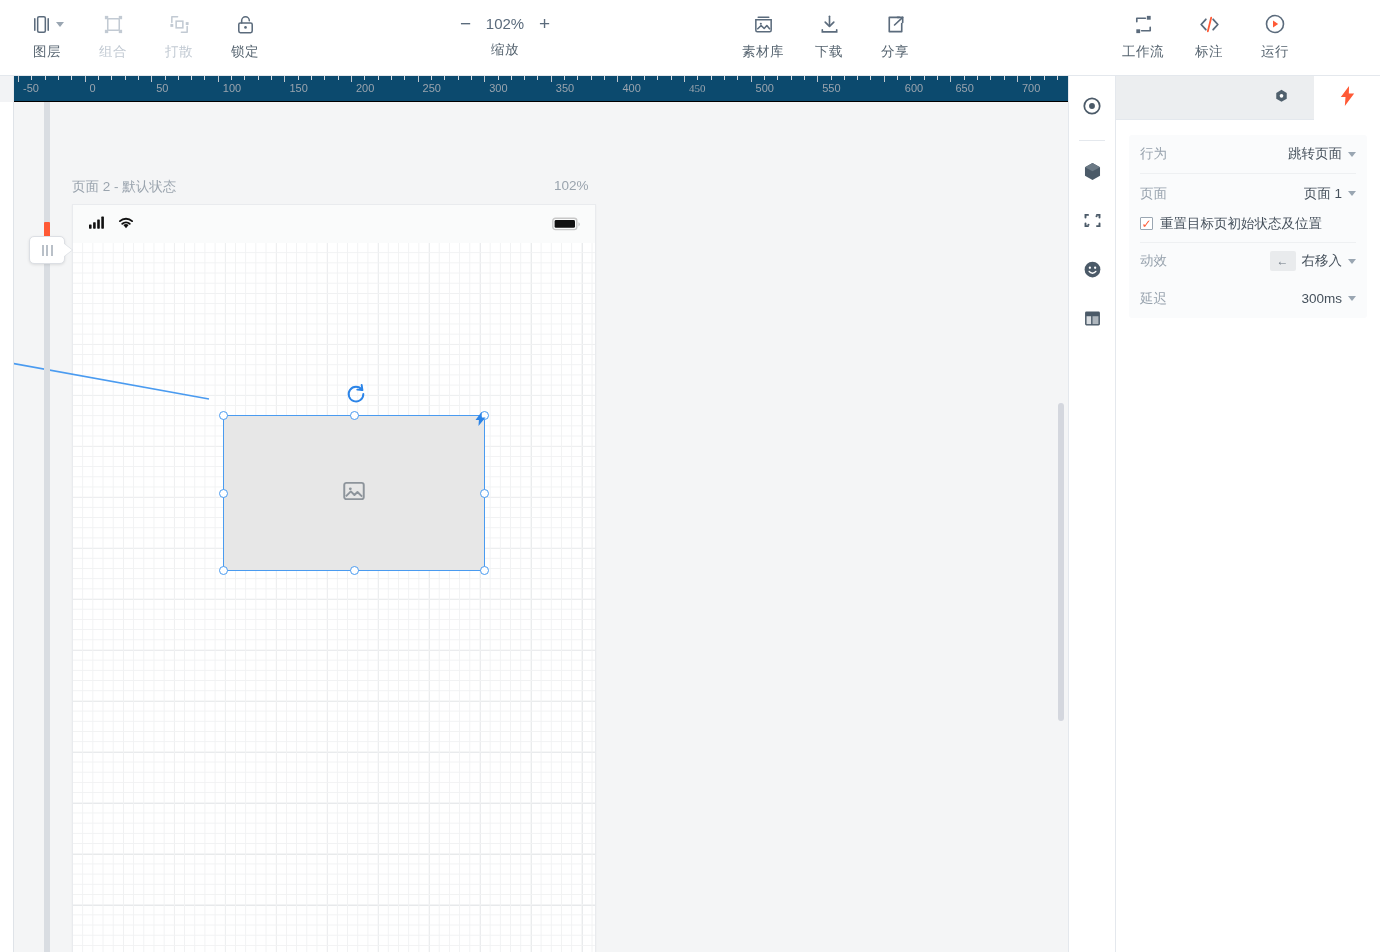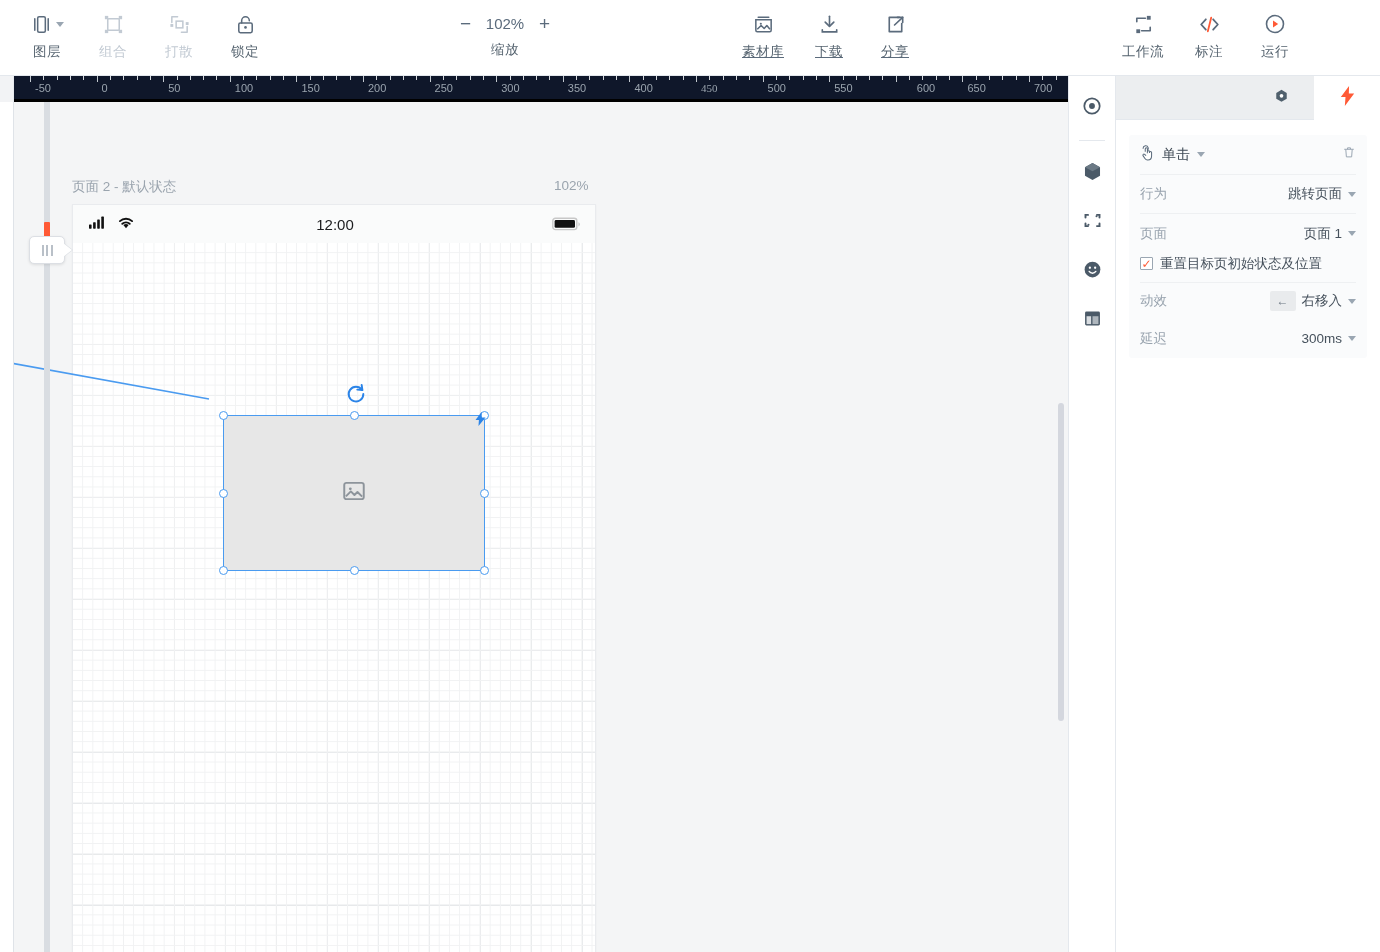--- a/index.html
+++ b/index.html
@@ -40,22 +40,22 @@
     position: absolute; left: 440px; top: 0; width: 130px; height: 75px;
     display: flex; flex-direction: column; align-items: center; padding-top: 14px;
   }
   .zoom-row { display: flex; align-items: center; gap: 11px; }
   .zoom-btn { font-size: 19px; color: #5b6b7c; cursor: pointer; line-height: 1; user-select: none; }
   .zoom-val { font-size: 15px; color: #5b6b7c; min-width: 46px; text-align: center; }
   .zoom-label { font-size: 13.5px; color: #55636f; margin-top: 8px; letter-spacing: .5px; }
 
   
   .ruler-h {
-    position: absolute; left: 12px; top: 76px; width: 1068px; height: 26px;
-    background: #0f172a; border-bottom: 3px solid #000000;
+    position: absolute; left: 0; top: 76px; width: 1068px; height: 26px;
+    background: #0c4a6e; border-bottom: 1px solid #000000;
     overflow: hidden;
   }
   .ruler-h .tick { position: absolute; top: 0; width: 1px; height: 6px; background: #c3c9d0; }
   .ruler-h .tick.minor { height: 4px; background: #d6dadf; }
   .ruler-h .rl { position: absolute; top: 6px; font-size: 11px; color: #9aa4ae; }
   .ruler-corner {
     position:absolute; left:0; top:76px; width:14px; height:26px; background:#f2f3f5;
     border-right:1px solid #e7eaee;
   }
 
@@ -279,21 +279,21 @@
 
     <div class="zoom-wrap">
       <div class="zoom-row">
         <span class="zoom-btn">−</span>
         <span class="zoom-val">102%</span>
         <span class="zoom-btn">+</span>
       </div>
       <span class="zoom-label">缩放</span>
     </div>
 
-    <div class="tb-group" style="left:730px;text-decoration:underline;">
+    <div class="tb-group" style="left:730px;">
       <div class="tb-item">
         <span class="ic">
           <svg width="23" height="23" viewBox="0 0 24 24" fill="none" stroke="currentColor" stroke-width="1.6">
             <path d="M4 7h16v11a1.5 1.5 0 0 1-1.5 1.5h-13A1.5 1.5 0 0 1 4 18V7z"></path>
             <path d="M6.5 4.5h11" stroke-linecap="round"></path>
             <circle cx="9.2" cy="11.2" r="1.1" fill="currentColor" stroke="none"></circle>
             <path d="M5.5 17l4-4 3.2 3.2L15.5 13l3.2 4" stroke-linejoin="round"></path>
           </svg>
         </span>
         <span class="lb">素材库</span>
@@ -473,21 +473,20 @@
             </svg>
           </span>
           <span>
             <svg width="18" height="13" viewBox="0 0 18 13">
               <path d="M9 12.2l-2.6-3.3a4.2 4.2 0 0 1 5.2 0z" fill="#111"></path>
               <path d="M2.9 5.1a9 9 0 0 1 12.2 0" stroke="#111" stroke-width="1.9" fill="none" stroke-linecap="round"></path>
               <path d="M5.3 7.8a5.6 5.6 0 0 1 7.4 0" stroke="#111" stroke-width="1.9" fill="none" stroke-linecap="round"></path>
             </svg>
           </span>
         </span>
-        <span class="sb-time">12:00</span>
         <span class="sb-right">
           <svg width="29" height="14" viewBox="0 0 29 14">
             <rect x="0.8" y="1.2" width="24" height="11.4" rx="2.6" fill="none" stroke="#c8c8c8" stroke-width="1.4"></rect>
             <rect x="2.6" y="3" width="20.4" height="7.8" rx="1.4" fill="#111"></rect>
             <path d="M26.4 5.2v4.2a2.2 2.2 0 0 0 0-4.2z" fill="#cfcfcf"></path>
           </svg>
         </span>
       </div>
 
       <div class="grid-area"></div>
@@ -609,41 +608,20 @@
           <svg width="17" height="20" viewBox="0 0 12 18">
               <path d="M7.4 0L0 10h4.2L3.6 18 12 6.8H7.2z" fill="#ff5a36"></path>
             </svg>
         </span>
       </div>
     </div>
 
 
     <div class="event-card">
 
-      <div class="ev-head">
-        <span class="ev-head-l">
-          <span>
-            <svg width="15" height="16" viewBox="0 0 18 20" fill="none" stroke="#5b6b7c" stroke-width="1.3">
-              <path d="M3.5 4.2a3.2 3.2 0 1 1 4.6 2.9" stroke-linecap="round"></path>
-              <path d="M6.2 8.4V4.9a1.35 1.35 0 0 1 2.7 0v5.4" fill="#fff"></path>
-              <path d="M8.9 9.3v-.9a1.3 1.3 0 0 1 2.6 0v1.5" fill="#fff"></path>
-              <path d="M11.5 10.1v-.6a1.3 1.3 0 0 1 2.6 0v4.3c0 2.9-1.9 5-4.6 5H9c-1.5 0-2.3-.6-3.2-1.9l-2.4-3.6a1.3 1.3 0 0 1 2-1.6l1.8 1.7" fill="#fff"></path>
-            </svg>
-          </span>
-          <span>单击</span>
-          <span class="caret"></span>
-        </span>
-        <span>
-          <svg width="14" height="15" viewBox="0 0 24 24" fill="none" stroke="#9aa6b2" stroke-width="1.7">
-            <path d="M4.5 6.5h15" stroke-linecap="round"></path>
-            <path d="M6.5 6.5l1 13h9l1-13" stroke-linejoin="round"></path>
-            <path d="M9.5 6.5V4h5v2.5" stroke-linejoin="round"></path>
-          </svg>
-        </span>
-      </div>
 
       <div class="ev-row sep">
         <span class="ev-k">行为</span>
         <span class="ev-v">
           <span>跳转页面</span>
           <span class="caret"></span>
         </span>
       </div>
 
       <div class="ev-row">

